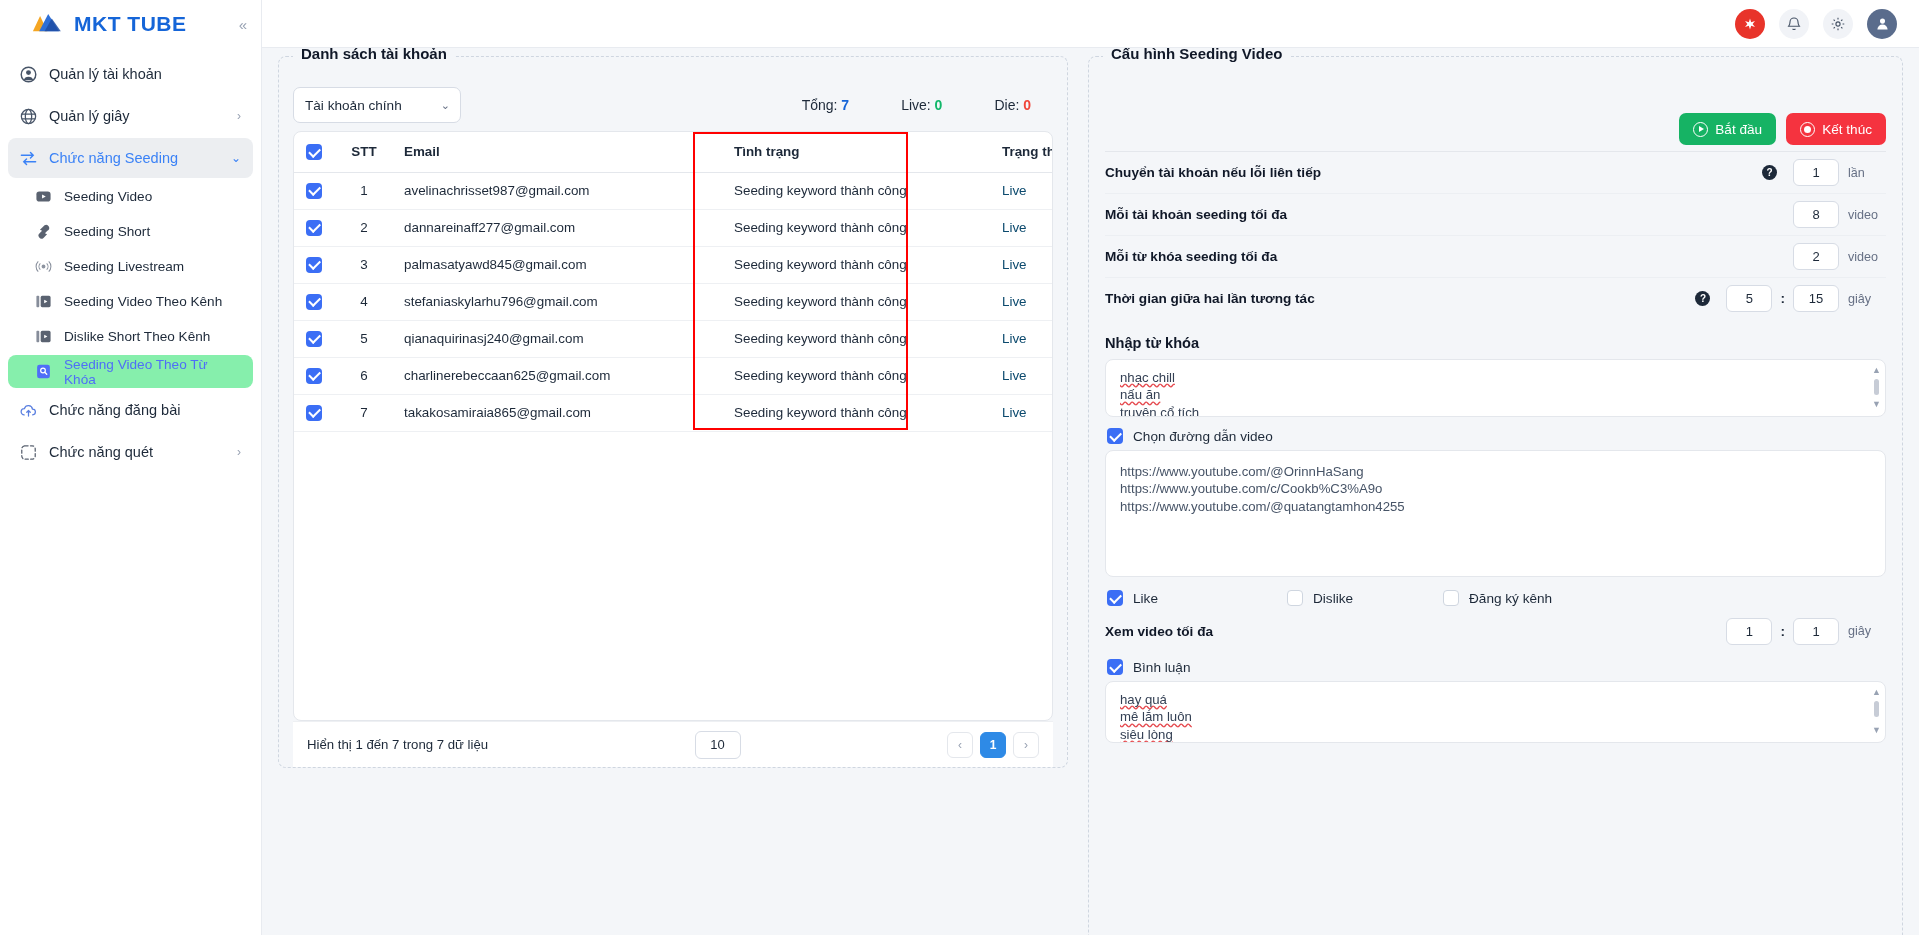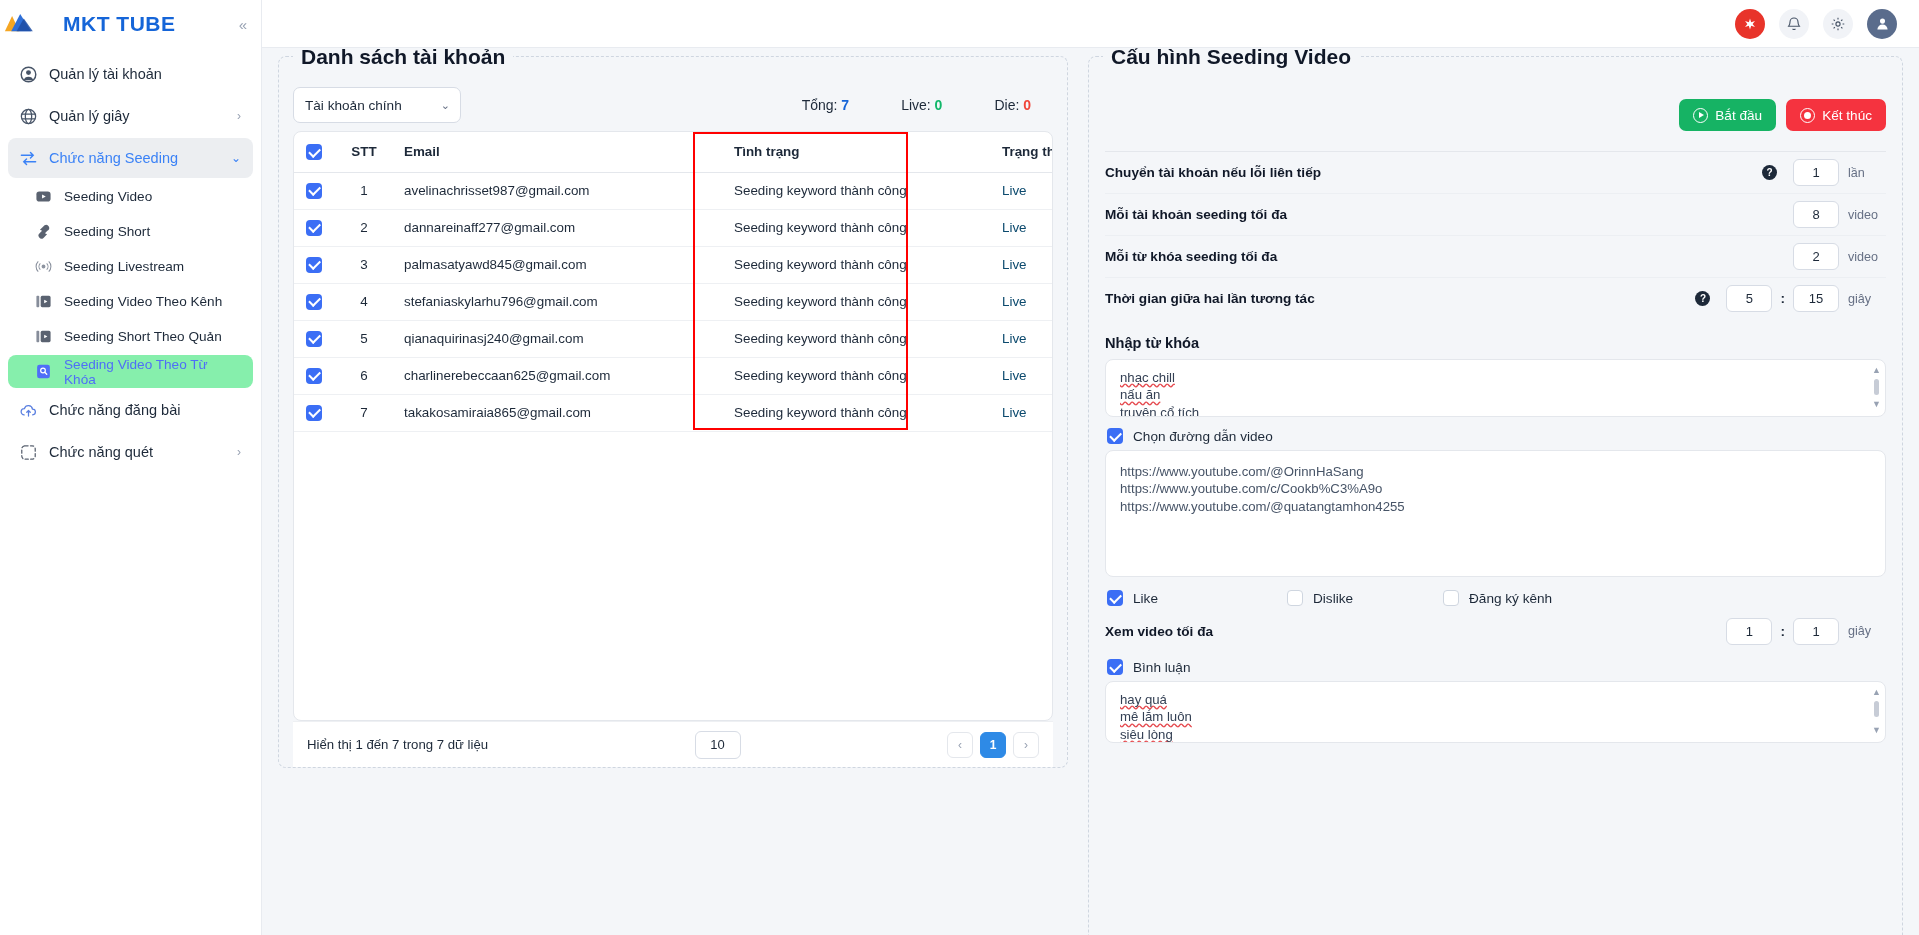--- a/index.html
+++ b/index.html
@@ -11,21 +11,21 @@
   .app { display: flex; width: 1919px; height: 935px; }
 
   
   .sidebar {
     width: 262px; min-width: 262px; height: 935px;
     background: #ffffff; border-right: 1px solid #e8ebf0;
     display: flex; flex-direction: column;
   }
   .brand {
     height: 48px; display: flex; align-items: center;
-    padding: 0 16px 0 4px; gap: 23px; position: relative; text-align: right;
+    padding: 0 16px 0 32px; gap: 6px; position: relative; text-align: right;
   }
   .brand-logo { width: 36px; height: 24px; flex: none; }
   .brand-text {
     font-size: 21px; font-weight: bold; letter-spacing: .5px;
     color: #1565d8;
   }
   .collapse-btn {
     position: absolute; right: 14px; top: 50%; transform: translateY(-50%);
     color: #98a2b3; font-size: 15px; cursor: pointer; line-height: 1;
   }
@@ -65,21 +65,21 @@
 
   .content { flex: 1; display: flex; gap: 0; padding: 8px 10px 0 10px; overflow: hidden; }
 
   
   .panel {
     border: 1px dashed #cfd6e0; border-radius: 8px;
     position: relative; background: transparent;
   }
   .panel > legend, .panel-title {
     position: absolute; top: -12px; left: 14px; background: #f4f6f9;
-    padding: 0 8px; font-size: 21px; font-weight: bold; color: #101828;
+    padding: 0 8px; font-size: 15px; font-weight: bold; color: #101828;
   }
 
   .left-panel { width: 790px; min-width: 790px; height: 712px; margin-left: 6px; }
   .left-inner { padding: 22px 14px 0 14px; height: 100%; display: flex; flex-direction: column; }
 
   .toolbar-row { display: flex; align-items: center; height: 52px; }
   .select-box {
     width: 168px; height: 36px; border: 1px solid #d7dce5; border-radius: 7px;
     background:#fff; display:flex; align-items:center; justify-content:space-between;
     padding: 0 10px 0 11px; font-size: 13.6px; color:#1d2939; cursor:pointer;
@@ -134,21 +134,21 @@
     width:26px; height:26px; border:1px solid #e4e7ec; border-radius:6px;
     display:flex; align-items:center; justify-content:center; font-size:12px;
     color:#98a2b3; background:#fff; cursor:pointer;
   }
   .pg.cur { background:#2e8ae6; border-color:#2e8ae6; color:#fff; font-weight:600; }
 
   
   .right-panel { flex:1; margin-left: 20px; margin-right: 6px; height: 905px; }
   .right-inner { padding: 22px 16px 0 16px; height: 100%; overflow: hidden; position: relative; }
 
-  .actions { position:absolute; right: 16px; top: 42px; display:flex; gap:10px; z-index: 4;}
+  .actions { position:absolute; right: 16px; top: 56px; display:flex; gap:10px; z-index: 4;}
   .btn {
     height: 32px; border-radius: 7px; display:flex; align-items:center; gap:7px;
     padding: 0 14px; font-size: 13.6px; color:#fff; font-weight:500; cursor:pointer;
     border: none;
   }
   .btn-start { background:#16b364; }
   .btn-stop { background:#f5333f; }
   .btn .g { width:15px; height:15px; border-radius:50%; border:1.8px solid #fff; display:flex; align-items:center; justify-content:center; }
   .btn .tri { width:0;height:0;border-left:5px solid #fff;border-top:3.5px solid transparent;border-bottom:3.5px solid transparent;margin-left:1.5px; }
   .btn .dot { width:7px;height:7px;border-radius:50%;background:#fff; }
@@ -298,21 +298,21 @@
         </div>
 
         <div class="sub-item">
           <span class="ico">
             <svg width="17" height="17" viewBox="0 0 24 24">
                 <rect x="2" y="4" width="4" height="16" rx="1.2" fill="#868d9a"></rect>
                 <rect x="8" y="4" width="14" height="16" rx="2.2" fill="#5a6270"></rect>
                 <path d="M13 9.5 L17.5 12 L13 14.5 Z" fill="#fff"></path>
               </svg>
           </span>
-          <span>Seeding Short Theo Quản</span>
+          <span>Dislike Short Theo Kênh</span>
         </div>
 
         <div class="sub-item selected">
           <span class="ico">
             <svg width="17" height="17" viewBox="0 0 24 24">
                 <rect x="3" y="2.5" width="18" height="19" rx="3.2" fill="#4f6ef7"></rect>
                 <circle cx="11.3" cy="10.6" r="3.3" fill="none" stroke="#fff" stroke-width="1.7"></circle>
                 <path d="M13.8 13.2 L16.6 16" stroke="#fff" stroke-width="1.9" stroke-linecap="round"></path>
               </svg>
           </span>

